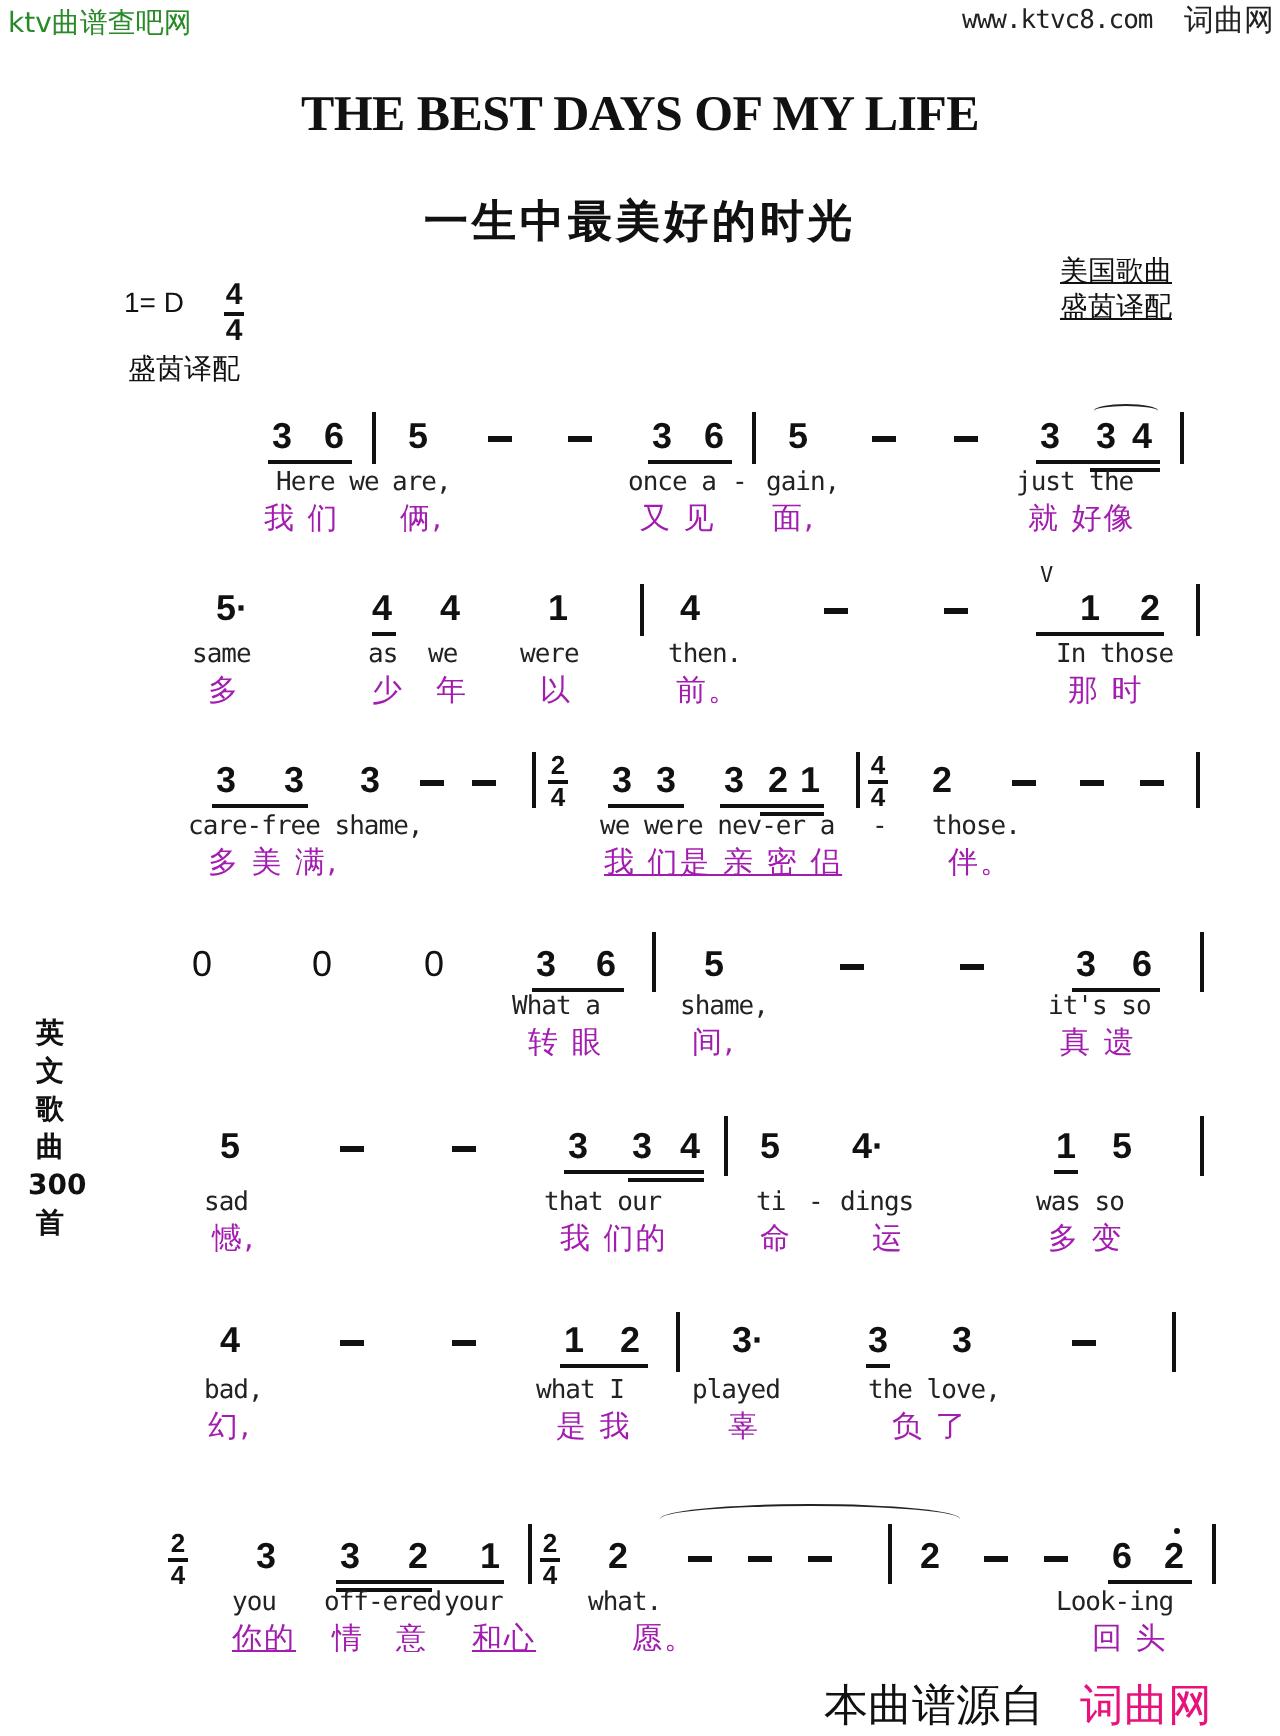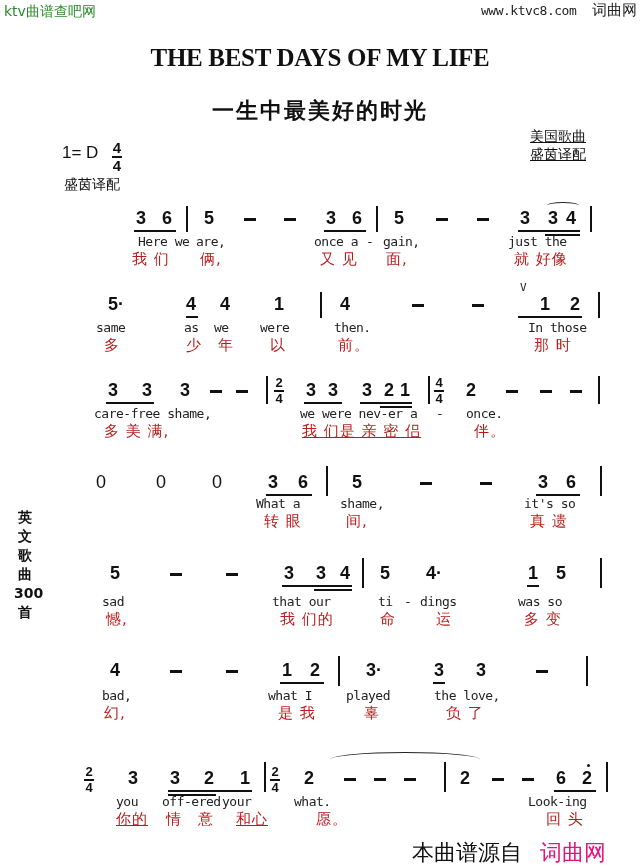--- a/index.html
+++ b/index.html
@@ -4,31 +4,31 @@
 <style>
   html, body { margin:0; padding:0; }
   body { width:640px; height:868px; background:#fff; position:relative; overflow:hidden;
          font-family:"DejaVu Sans", sans-serif; color:#111; }
   .abs { position:absolute; white-space:nowrap; }
   .wm-left { left:4px; top:3px; font-size:14px; color:#2a8a2a; }
   .wm-right-a { left:481px; top:3px; font-size:13px; color:#222; font-family:"DejaVu Sans Mono", monospace; letter-spacing:-0.5px; }
   .wm-right-c { left:592px; top:1px; font-size:15px; color:#222; }
   .title-en { left:0; width:640px; top:44px; text-align:center; font-family:"Liberation Serif", serif; font-weight:bold; font-size:25px; letter-spacing:-0.3px; }
   .title-zh { left:0; width:640px; top:96px; text-align:center; font-size:22px; font-weight:bold; letter-spacing:2px; }
-  .key { left:62px; top:143px; font-size:17px; font-family:"Liberation Sans", sans-serif; }
+  .key { left:62px; top:143px; font-size:14px; font-family:"Liberation Sans", sans-serif; }
   .ts { position:absolute; display:inline-flex; flex-direction:column; align-items:center; font-weight:bold; font-size:13px; line-height:12px; font-family:"Liberation Sans", sans-serif; }
   .ts .bar { width:10px; height:1.5px; background:#111; margin:1px 0; }
   .credit { left:530px; font-size:14px; line-height:16px;text-decoration:underline; }
   .tempo { left:64px; top:176px; font-size:14px; }
   .note { position:absolute; font-family:"Liberation Sans", sans-serif; font-weight:bold; font-size:18px; line-height:20px; }
   .dash { position:absolute; height:2.5px; width:12px; background:#111; }
   .bl { position:absolute; width:1.5px; background:#111; }
   .ul { position:absolute; height:1.5px; background:#111; }
   .en { position:absolute; font-family:"DejaVu Sans Mono", monospace; font-size:13px; letter-spacing:-0.5px; color:#222; }
-  .zh { position:absolute; font-size:15px; color:#b91c1c; letter-spacing:1px; }
+  .zh { position:absolute; font-size:15px; color:#a21caf; letter-spacing:1px; }
   .side { left:14px; top:508px; width:22px; font-size:14px; line-height:19px; font-weight:bold; text-align:center; white-space:normal; }
   .foot { top:838px; font-size:22px; }
   .foot-b { left:540px; color:#e8127c; }
   .foot-a { left:412px; color:#111; }
   .tie { position:absolute; border-top:1.5px solid #222; border-radius:50% 50% 0 0; }
   .dotup { position:absolute; width:3px; height:3px; background:#111; border-radius:50%; }
 </style>
 </head>
 <body>
 
@@ -142,21 +142,21 @@
       <span>4</span>
     </div>
   <span class="note" style="left:466px;top:380px">2</span>
   <div class="dash" style="left:506px;top:390px"></div>
   <div class="dash" style="left:540px;top:390px"></div>
   <div class="dash" style="left:570px;top:390px"></div>
   <div class="bl" style="left:598px;top:376px;height:28px"></div>
   <span class="en" style="left:94px;top:406px">care-free shame,</span>
   <span class="en" style="left:300px;top:406px">we were nev-er a</span>
   <span class="en" style="left:436px;top:406px">-</span>
-  <span class="en" style="left:466px;top:406px">once.</span>
+  <span class="en" style="left:466px;top:406px">those.</span>
   <span class="zh" style="left:104px;top:422px">多 美 满,</span>
   <span class="zh" style="left:302px;top:422px;text-decoration:underline">我 们是 亲 密 侣</span>
   <span class="zh" style="left:474px;top:422px">伴。</span>
 </div>
 
 <div>
   <span class="note" style="left:96px;top:472px;font-weight:normal">0</span>
   <span class="note" style="left:156px;top:472px;font-weight:normal">0</span>
   <span class="note" style="left:212px;top:472px;font-weight:normal">0</span>
   <span class="note" style="left:268px;top:472px">3</span>

